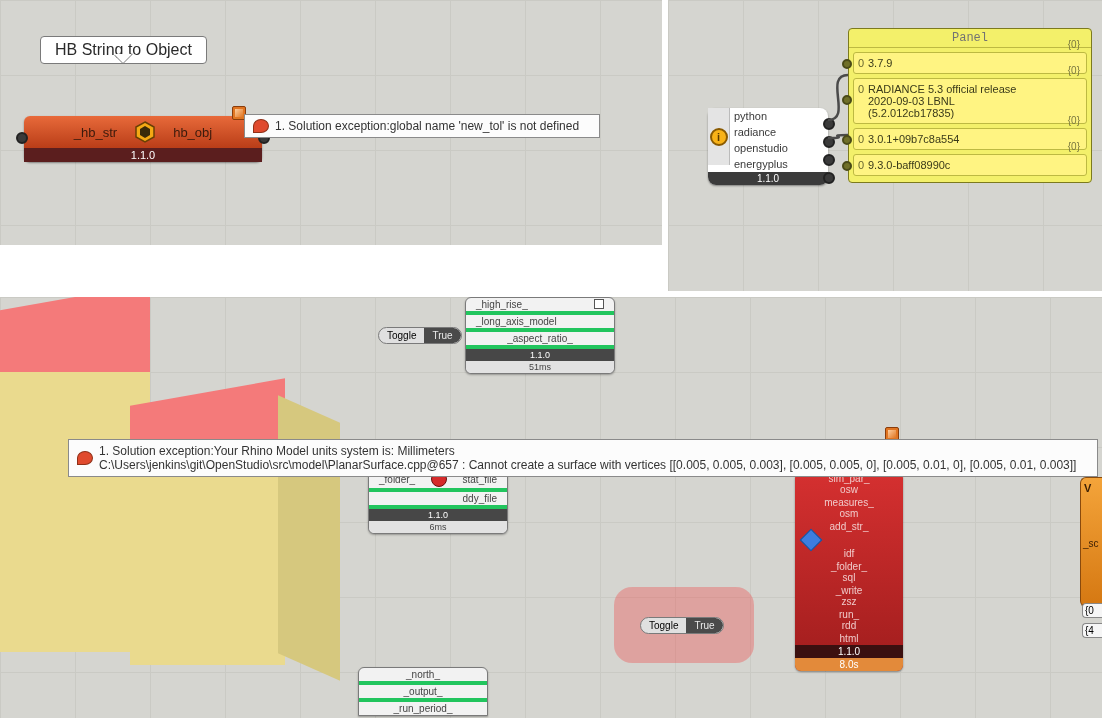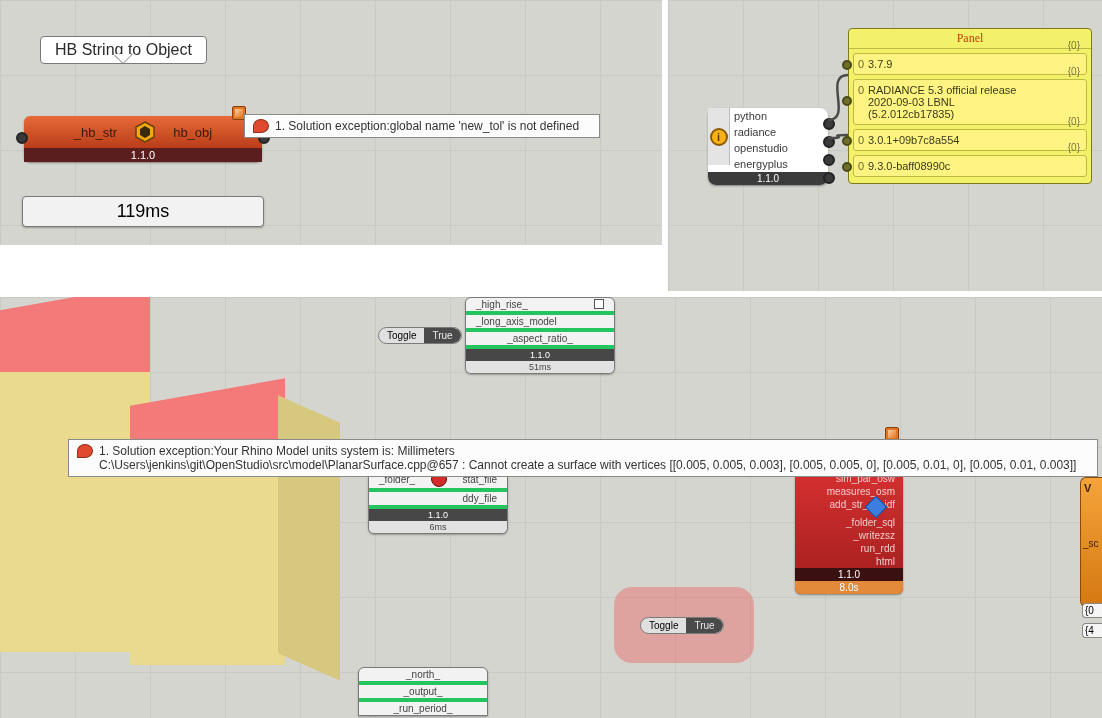--- a/index.html
+++ b/index.html
@@ -43,21 +43,21 @@
 .comp-ver { background:#5b1e1e; color:#fff; font-size:11px; padding:1px 0; }
 
 .hex { width:24px; height:24px; display:inline-flex; align-items:center; justify-content:center; }
 
 
 .nub { position:absolute; width:12px; height:12px; border-radius:50%;
  background:#3a3a3a; border:2px solid #222; }
 
 
 .err {
- position:absolute; display:flex; align-items:flex-start; gap:6px;
+ position:absolute; display:flex; align-items:center; gap:6px;
  background:#fcfcfc; border:1px solid #8a8a8a; padding:4px 8px;
  font-size:12px; color:#333; z-index:50;
 }
 .err .bal { width:16px; height:14px; position:relative; }
 .err .bal::before {
  content:""; position:absolute; inset:0; background:#e04a2e;
  border-radius:50% 50% 50% 0; border:1px solid #903018;
 }
 
 
@@ -68,21 +68,21 @@
 
 .info-comp{position:absolute;background:#fff;border-radius:8px;box-shadow:0 1px 2px rgba(0,0,0,.4);}
 .info-comp .row{font-size:11px;color:#3a3a3a;padding:2px 10px 2px 26px;text-align:left;position:relative;}
 .info-comp .side{position:absolute;left:0;top:0;bottom:20px;width:22px;background:#e4e4e4;border-right:1px solid #bbb;display:flex;align-items:center;justify-content:center;}
 .info-comp .ver{background:#3b3b3b;color:#fff;font-size:10px;text-align:center;padding:1px 0;border-radius:0 0 8px 8px;}
 
 .i-badge{width:18px;height:18px;border-radius:50%;background:#f8b218;border:2px solid #8a5a00;display:flex;align-items:center;justify-content:center;font-weight:bold;color:#5b3b00;font-size:11px;}
 
 
 .yp{position:absolute;background:#f3f06a;border:1px solid #7c7a1e;border-radius:4px;font-family:Consolas,monospace;font-size:11px;}
-.yp .hdr{font-family:Liberation Serif, serif;font-size:12px;text-align:center;padding:2px 0;border-bottom:1px solid #bdb942;color:#c2410c;}
+.yp .hdr{font-family:Liberation Mono, monospace;font-size:12px;text-align:center;padding:2px 0;border-bottom:1px solid #bdb942;color:#737373;}
 .yp .idx{position:absolute;right:6px;color:#7a7840;font-size:10px;}
 .yp .sub{background:#fff482;border:1px solid #bdb942;margin:4px;border-radius:3px;position:relative;padding:4px 6px 4px 14px;color:#3a3a1a;text-align:left;}
 .yp .sub .z{position:absolute;left:4px;color:#6a6830;}
 .yp-nub{position:absolute;left:-12px;width:10px;height:10px;border-radius:50%;background:#6f6f28;border:2px solid #4a4a18;}
 
 
 .iso{position:absolute;left:0;top:0;width:345px;height:421px;}
 .iso .face{position:absolute;}
 .roof1{left:0;top:0;width:150px;height:90px;background:#f47a7a;transform:skewY(-10deg);}
 .wall1{left:0;top:75px;width:150px;height:280px;background:#eada8e;}
@@ -91,21 +91,21 @@
 .side1{left:278px;top:112px;width:62px;height:258px;background:#d6c87e;transform:skewY(24deg);}
 
 
 .mini{position:absolute;background:#f2f2f2;border:1px solid #7a7a7a;border-radius:6px;font-size:10px;color:#444;text-align:center;box-shadow:0 1px 2px rgba(0,0,0,.3);}
 .mini .ln{padding:1px 10px;border-bottom:4px solid #22c55e;}
 .mini .ver{background:#474747;color:#fff;padding:1px 0;font-size:9px;}
 .mini .tm{background:#e2e2e2;padding:1px 0;font-size:9px;border-radius:0 0 6px 6px;}
 
 
 .redc{position:absolute;background:linear-gradient(#d53030,#a01d1d);border-radius:6px;font-size:10px;color:#fff;text-align:center;box-shadow:0 1px 2px rgba(0,0,0,.4);}
-.redc .row{display:flex;justify-content:flex-end;padding:1px 8px;color:#f0caca;}
+.redc .row{display:flex;justify-content:space-between;padding:1px 8px;color:#f0caca;flex-direction:column;}
 .redc .ver{background:#3b1010;padding:1px 0;}
 .redc .tm{background:#e38a3a;padding:1px 0;border-radius:0 0 6px 6px;}
 .cube{display:inline-block;width:16px;height:16px;background:#3d7de0;border:1px solid #1c4a90;transform:rotate(45deg);}
 
 
 .tog{position:absolute;display:flex;align-items:center;background:#e0e0e0;border:1px solid #7a7a7a;border-radius:12px;font-size:10px;overflow:hidden;}
 .tog span{padding:2px 8px;}
 .tog .v{background:#4a4a4a;color:#eaeaea;border-radius:0 10px 10px 0;}
 
 
@@ -134,21 +134,20 @@
             <polygon points="12,6 17,9 17,15 12,18 7,15 7,9" fill="#3a2a09"></polygon>
           </svg>
    </span>
    <span style="color:#3a1a0c;">hb_obj</span>
   </div>
   <div class="comp-ver">1.1.0</div>
   <div class="nub" style="left:-8px;top:16px;"></div>
   <div class="nub" style="right:-8px;top:16px;"></div>
  </div>
 
- <div style="position:absolute;left:22px;top:196px;width:242px;background:#f2f2f2;border:1px solid #7a7a7a;border-radius:4px;text-align:center;font-size:18px;padding:4px 0;box-shadow:0 1px 2px rgba(0,0,0,.3);"><span>119ms</span></div>
 
  <div class="warn" style="left:232px;top:106px;"></div>
 
  <div class="err" style="left:244px;top:114px;width:356px;">
   <span class="bal"></span>
   <span>1. Solution exception:global name 'new_tol' is not defined</span>
  </div>
 </div>
 
 <div class="panel panel-tr grid">

